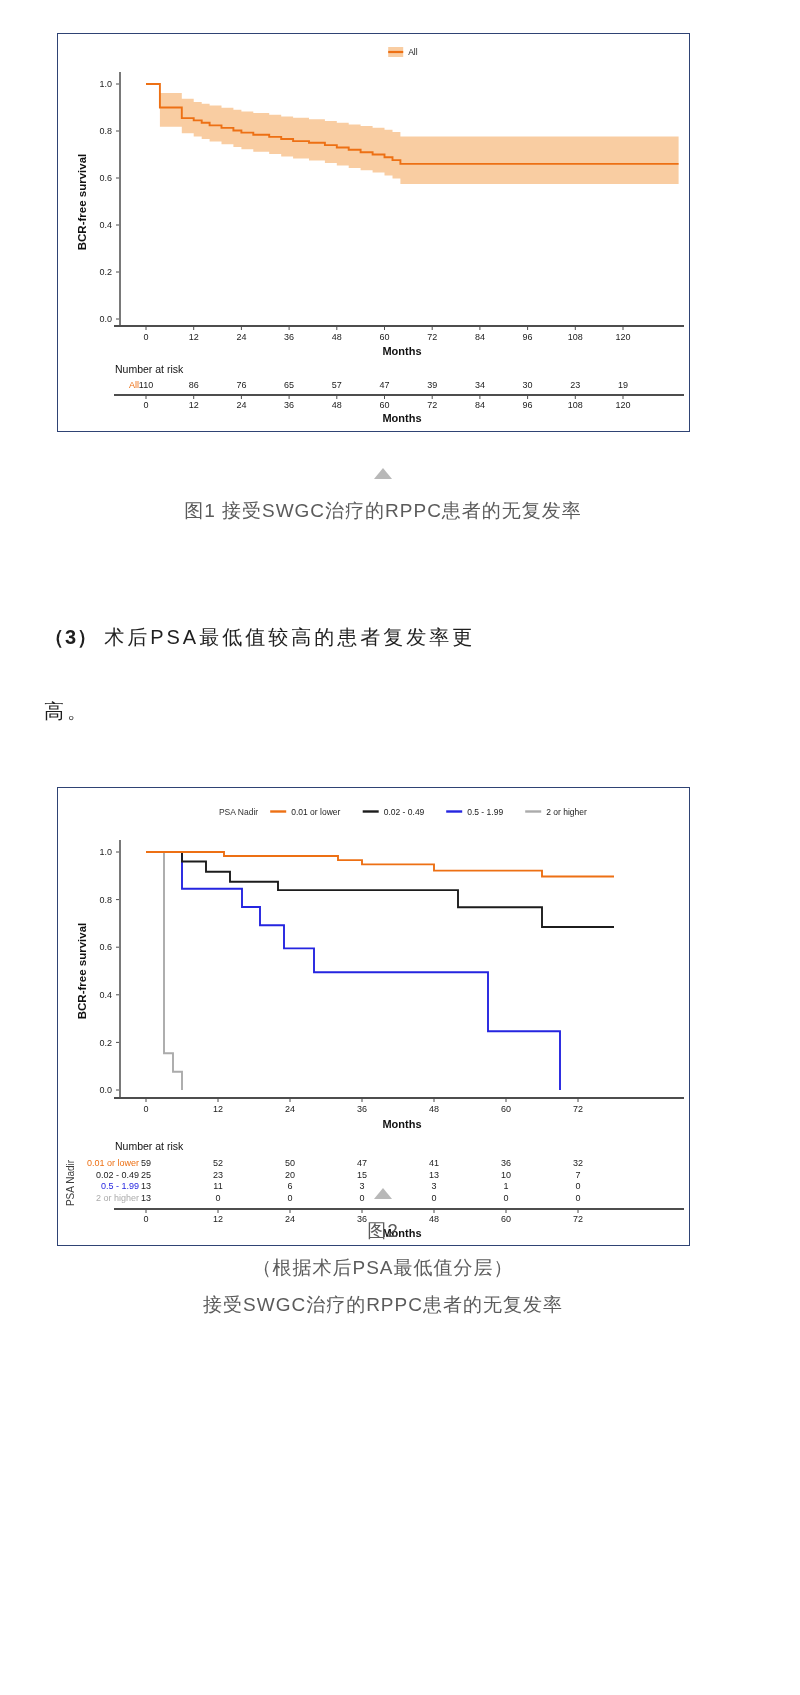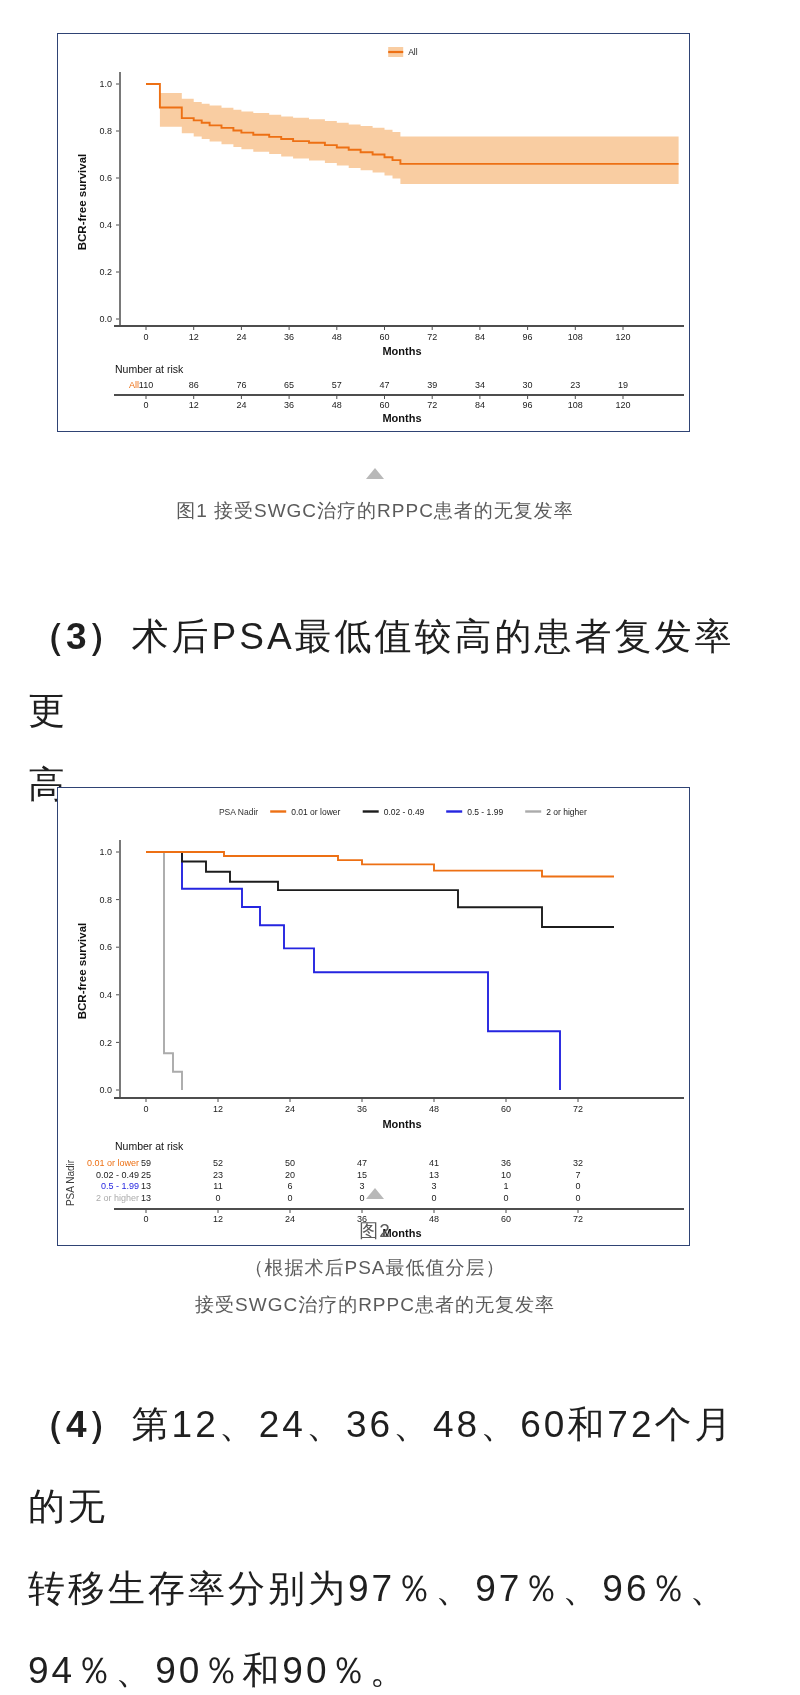--- a/index.html
+++ b/index.html
@@ -2,25 +2,25 @@
 <html><head>
 <meta charset="utf-8">
 <style>
   html,body{margin:0;padding:0;background:#ffffff;}
   .page{position:relative;width:800px;height:1695px;background:#ffffff;overflow:hidden;
         font-family:"Liberation Sans","DejaVu Sans",sans-serif;}
   .card{position:absolute;background:#ffffff;border:1px solid #2f4374;box-sizing:border-box;}
   #card1{left:57px;top:33px;width:633px;height:399px;}
   #card2{left:57px;top:787px;width:633px;height:459px;}
   .card svg{display:block;}
-  .center-wrap{position:absolute;left:0;width:750px;text-align:center;}
+  .center-wrap{position:absolute;left:8px;width:750px;text-align:center;}
   .tri{width:0;height:0;border-left:9px solid transparent;border-right:9px solid transparent;
        border-bottom:11px solid #b8b8b8;margin:0 auto;}
   .caption{margin-top:13px;font-size:19px;color:#5b5b5b;letter-spacing:1px;line-height:37px;}
-  .para{position:absolute;left:28px;width:722px;color:#1f1f1f;font-size:37px;letter-spacing:3px;}
+  .para{position:absolute;left:44px;width:722px;color:#1f1f1f;font-size:20px;letter-spacing:3px;}
   #para3{top:600px;line-height:74px;}
   #para4{top:1384px;line-height:82px;}
   .pnum{font-weight:bold;letter-spacing:1px;margin-right:6px;}
 </style>
 </head>
 <body>
 
 <div class="page">
 
   <div class="card" id="card1" style="border-color: rgb(47, 67, 116);">
@@ -234,19 +234,14 @@
 
   <div class="center-wrap" style="top:1188px;">
     <div class="tri" style="border-bottom-color: rgb(184, 184, 184);"></div>
     <div class="caption" id="caption2" style="color: rgb(91, 91, 91);">
         <div>图2</div>
         <div>（根据术后PSA最低值分层）</div>
         <div>接受SWGC治疗的RPPC患者的无复发率</div>
       </div>
   </div>
 
-  <div class="para" id="para4" style="color: rgb(31, 31, 31);">
-      <div><span class="pnum">（4）</span>第12、24、36、48、60和72个月的无</div>
-      <div>转移生存率分别为97％、97％、96％、</div>
-      <div>94％、90％和90％。</div>
-    </div>
 
 </div>
 
 </body></html>

